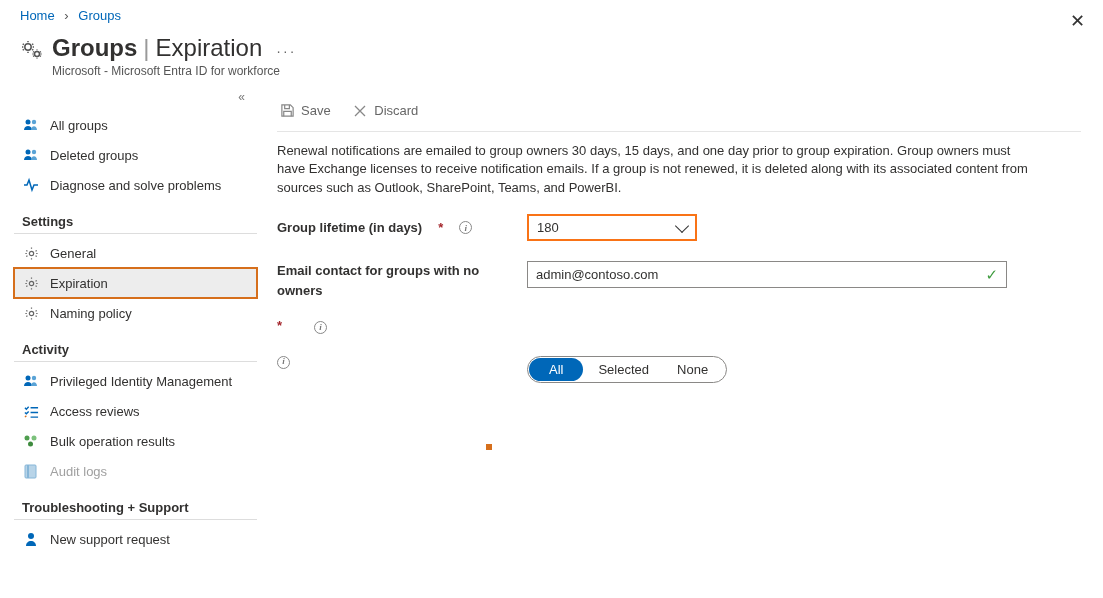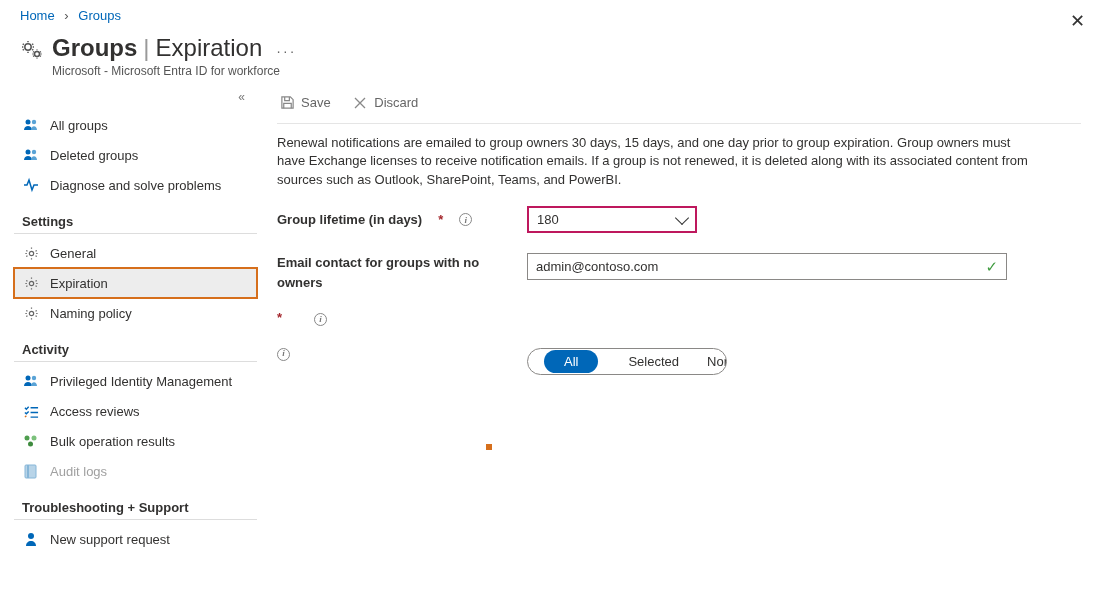--- a/index.html
+++ b/index.html
@@ -19,36 +19,36 @@
   .layout { display: flex; margin-top: 8px; }
   .sidebar { width: 265px; padding: 4px 8px 0 14px; flex-shrink: 0; }
   .collapse-row { text-align: right; padding-right: 12px; color: #777; font-size: 12px; margin-bottom: 6px; }
   .nav-item { display: flex; align-items: center; padding: 7px 8px; border-radius: 0; cursor: pointer; }
   .nav-item .icon { width: 18px; height: 16px; margin-right: 10px; display: flex; align-items: center; justify-content: center; flex-shrink: 0; }
   .nav-item.selected { background: #ededed; outline: 2px solid #d66f1c; outline-offset: -1px; }
   .nav-item.disabled { color: #a0a0a0; }
   .section-h { font-weight: 600; font-size: 13px; padding: 14px 8px 4px; border-bottom: 1px solid #ddd; margin-bottom: 4px; }
   .main { flex: 1; padding: 0 22px 0 12px; }
   .cmdbar { border-bottom: 1px solid #e5e5e5; padding: 8px 2px 10px; margin:0 0 10px 0; }
-  .cmd-btn { display: inline-flex; align-items: center; margin-right: 18px; color: #666; cursor: pointer; }
+  .cmd-btn { display: inline-flex; align-items: center; margin-right: 18px; color: #666; cursor: pointer; margin-top: 8px; }
   .cmd-btn .ic { margin-right: 6px; width:16px;height:16px;display:flex;align-items:center;justify-content:center; }
   .notice { font-size: 13px; line-height: 1.45; color: #323130; margin-bottom: 16px; max-width: 760px; }
   .form-row { display: flex; align-items: center; margin-bottom: 20px; }
   .form-row.top { align-items: flex-start; }
   .label-col { width: 250px; font-size: 13px; font-weight: 600; color: #323130; display:flex; align-items:center; flex-wrap: wrap; gap: 16px; }
   .label-col.wrap { line-height: 1.5; }
   .req { color: #a4262c; }
   .info-ic { width: 13px; height: 13px; border: 1px solid #888; border-radius: 50%; display:inline-flex; align-items:center; justify-content:center; font-size: 9px; color:#777; font-family: serif; font-style: italic; }
-  .dropdown { border: 2px solid #be185d; width: 170px; height: 27px; display: flex; align-items:center; justify-content: space-between; padding: 0 8px; font-size: 13px; background:#fff; }
+  .dropdown { border: 2px solid #f97316; width: 170px; height: 27px; display: flex; align-items:center; justify-content: space-between; padding: 0 8px; font-size: 13px; background:#fff; }
   .chevron-down { width: 10px; height: 10px; border-right: 1.5px solid #333; border-bottom: 1.5px solid #333; transform: rotate(45deg); margin-top:-4px; }
   .text-input { border: 1px solid #8a8886; height: 27px; flex:1; max-width: 480px; display:flex; align-items:center; padding: 0 8px; font-size:13px; position: relative; }
   .text-input .check { color: #3e9b3e; margin-left:auto; font-size: 15px; }
   .segmented { border: 1px solid #8a8886; border-radius: 14px; height: 27px; display: flex; align-items: center; overflow: hidden; width: 200px; }
   .seg-opt { flex: 0 0 auto; padding: 0 14px; height: 100%; display:flex; align-items:center; justify-content:center; font-size:13px; cursor:pointer; }
-  .seg-opt.active { background: #0067b8; color: #fff; border-radius: 12px; margin: 16px; padding: 0 20px; height: 23px; }
+  .seg-opt.active { background: #0067b8; color: #fff; border-radius: 12px; margin: 1px; padding: 0 20px; height: 23px; }
   svg { display:block; }
   .orange-dot { position:absolute; left:486px; top:444px; width:6px; height:6px; background:#d66f1c; }
 </style>
 </head>
 <body>
 
 <div class="close-x">✕</div>
 
 <div class="breadcrumb">
   <a>Home</a>

